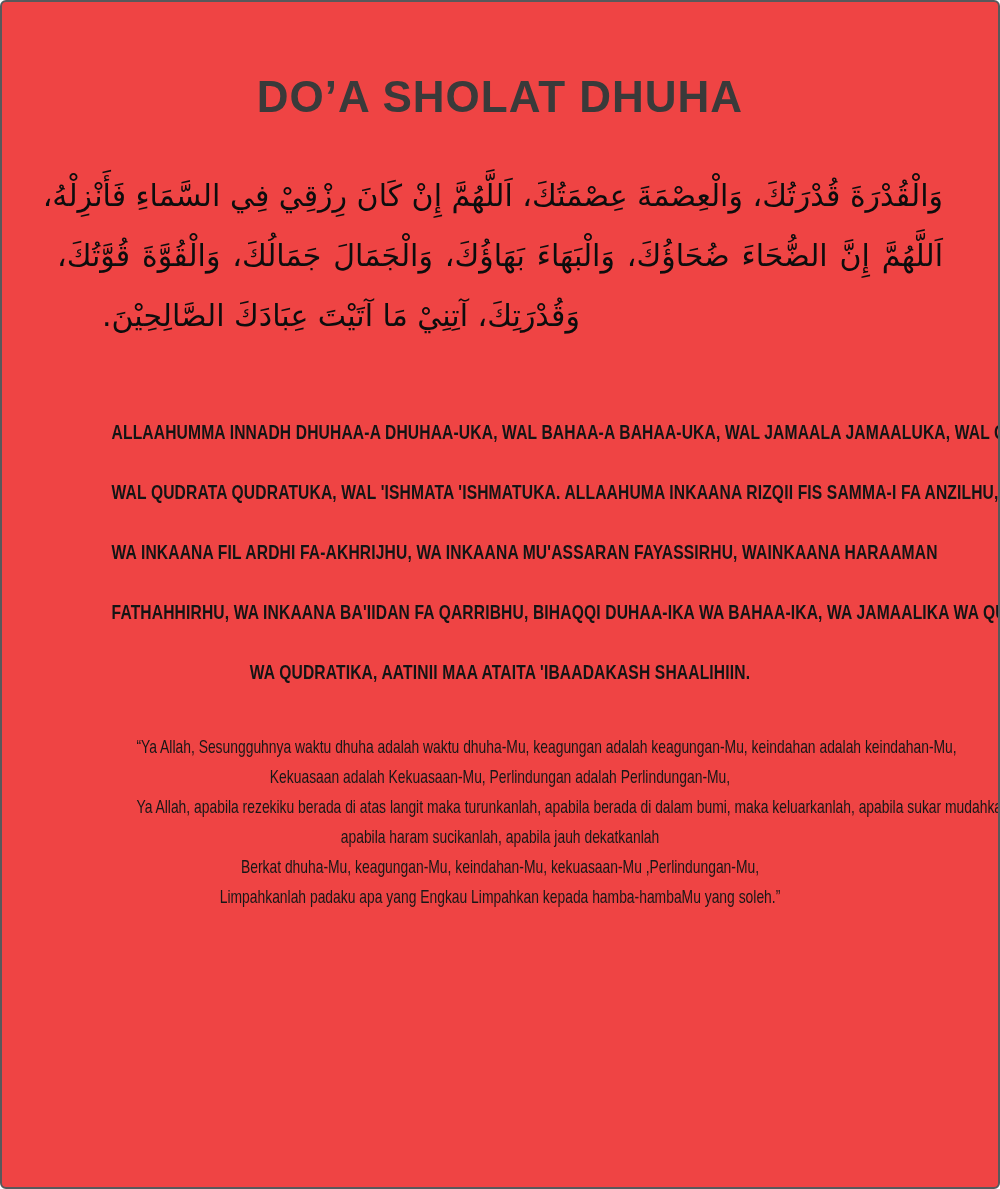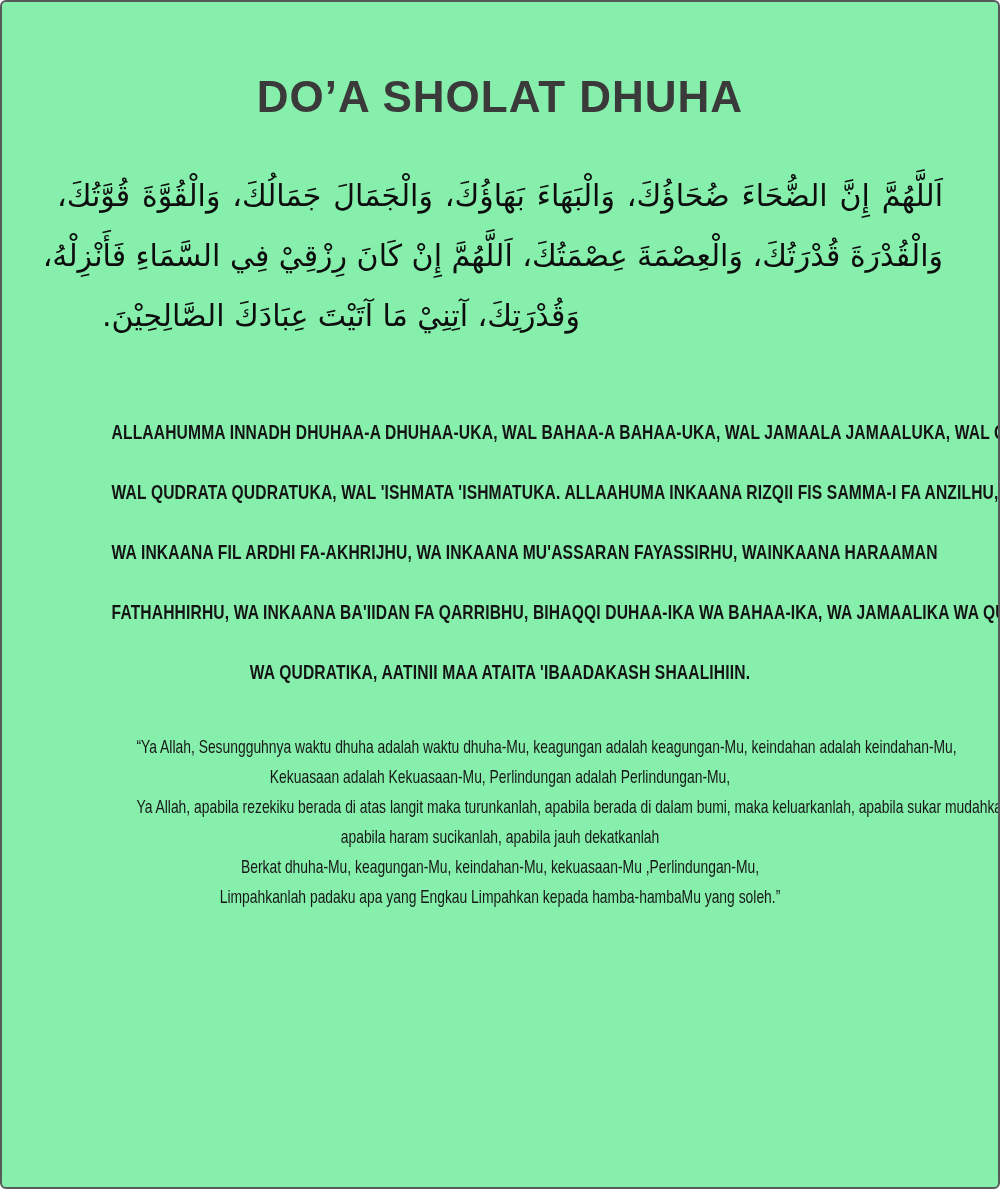--- a/index.html
+++ b/index.html
@@ -6,21 +6,21 @@
     margin: 0;
     padding: 0;
     background: #ffffff;
     font-family: "Liberation Sans", sans-serif;
   }
   .page {
     position: relative;
     width: 1000px;
     height: 1189px;
     box-sizing: border-box;
-    background: #86efac;
+    background: #ef4444;
     border: 2px solid #58595b;
     border-radius: 6px;
     overflow: hidden;
   }
   
   .title {
     margin-top: 70px;
     text-align: center;
     font-size: 44px;
     font-weight: bold;
@@ -81,22 +81,22 @@
   }
 </style>
 </head>
 <body>
 
 <div class="page">
 
   <div class="title">DO’A SHOLAT DHUHA</div>
 
   <div class="arabic">
+    <div class="arabic-line">وَالْقُدْرَةَ قُدْرَتُكَ، وَالْعِصْمَةَ عِصْمَتُكَ، اَللَّهُمَّ إِنْ كَانَ رِزْقِيْ فِي السَّمَاءِ فَأَنْزِلْهُ،</div>
     <div class="arabic-line">اَللَّهُمَّ إِنَّ الضُّحَاءَ ضُحَاؤُكَ، وَالْبَهَاءَ بَهَاؤُكَ، وَالْجَمَالَ جَمَالُكَ، وَالْقُوَّةَ قُوَّتُكَ،</div>
-    <div class="arabic-line">وَالْقُدْرَةَ قُدْرَتُكَ، وَالْعِصْمَةَ عِصْمَتُكَ، اَللَّهُمَّ إِنْ كَانَ رِزْقِيْ فِي السَّمَاءِ فَأَنْزِلْهُ،</div>
     <div class="arabic-line last">وَقُدْرَتِكَ، آتِنِيْ مَا آتَيْتَ عِبَادَكَ الصَّالِحِيْنَ.</div>
   </div>
 
   <div class="translit">
     <div class="translit-line">ALLAAHUMMA INNADH DHUHAA-A DHUHAA-UKA, WAL BAHAA-A BAHAA-UKA, WAL JAMAALA JAMAALUKA, WAL QUWWATA QUWWATUKA,</div>
     <div class="translit-line">WAL QUDRATA QUDRATUKA, WAL 'ISHMATA 'ISHMATUKA. ALLAAHUMA INKAANA RIZQII FIS SAMMA-I FA ANZILHU,</div>
     <div class="translit-line">WA INKAANA FIL ARDHI FA-AKHRIJHU, WA INKAANA MU'ASSARAN FAYASSIRHU, WAINKAANA HARAAMAN</div>
     <div class="translit-line">FATHAHHIRHU, WA INKAANA BA'IIDAN FA QARRIBHU, BIHAQQI DUHAA-IKA WA BAHAA-IKA, WA JAMAALIKA WA QUWWATIKA</div>
     <div class="translit-line">WA QUDRATIKA, AATINII MAA ATAITA 'IBAADAKASH SHAALIHIIN.</div>
   </div>

